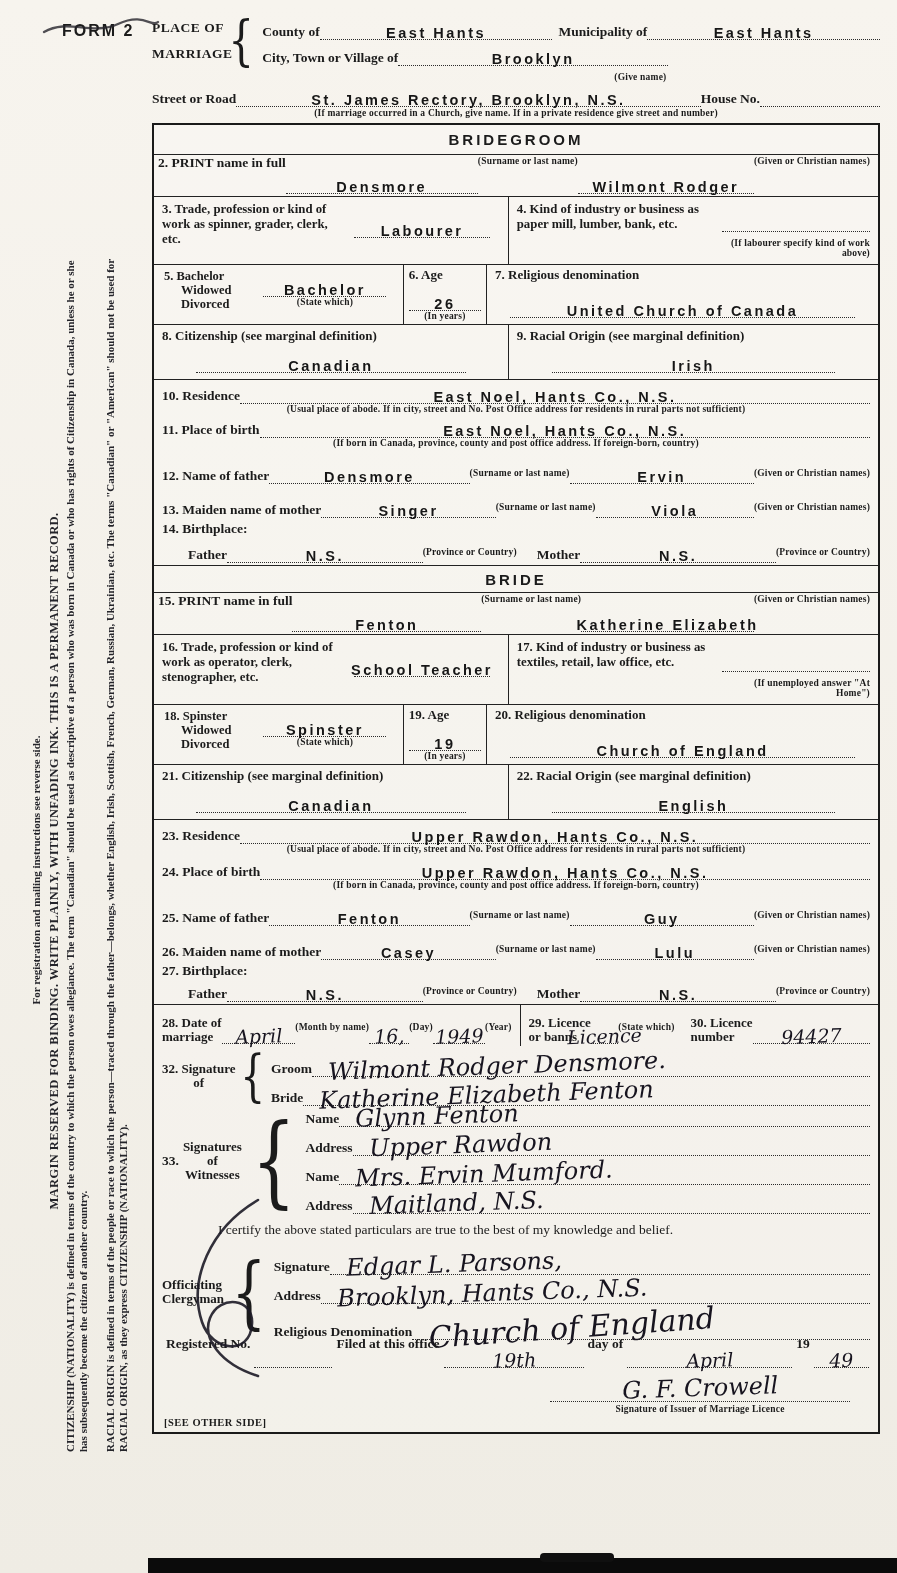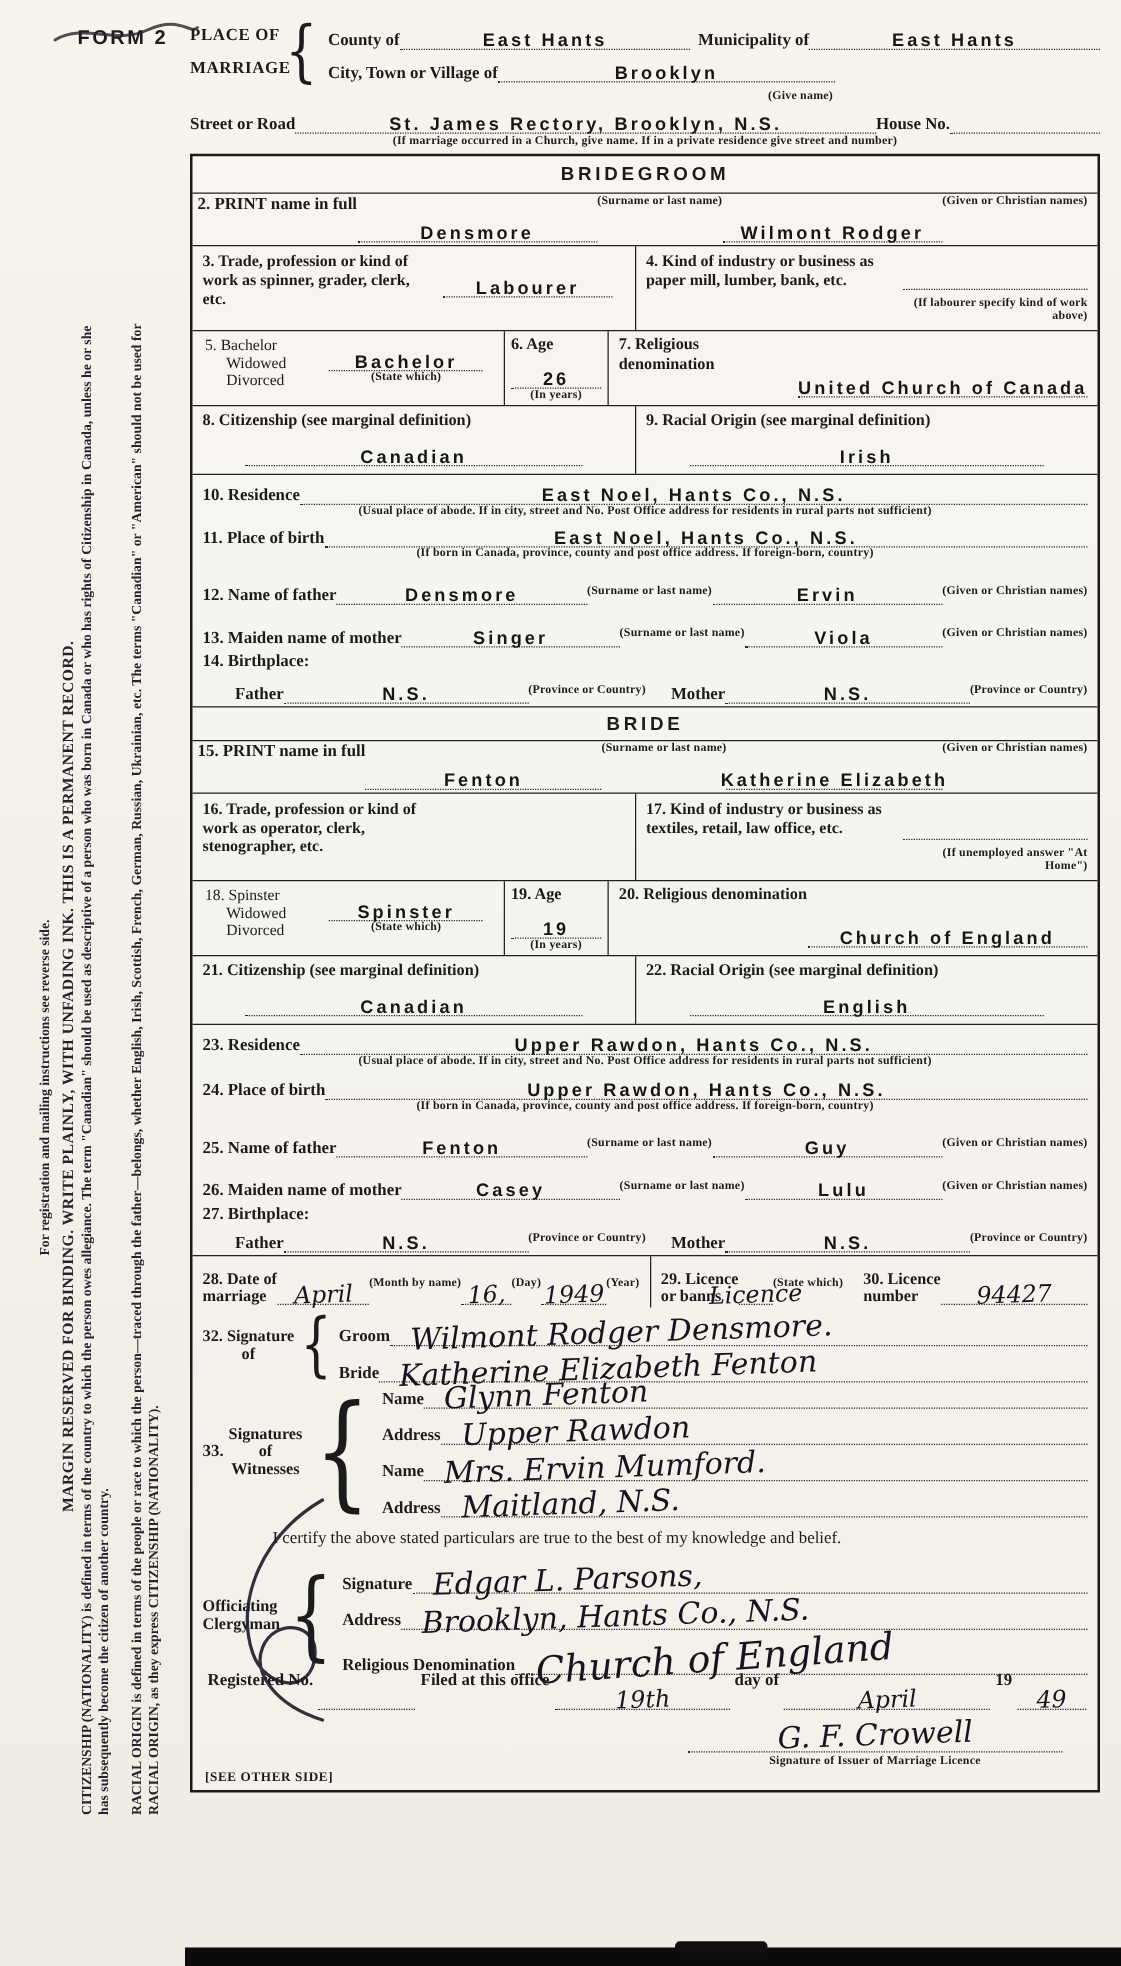--- a/index.html
+++ b/index.html
@@ -69,24 +69,24 @@
 .sec-title{display:flex;justify-content:center;align-items:center;font-family:"Liberation Sans",sans-serif;font-weight:bold;font-size:15px;letter-spacing:3px}
 .w49{width:49%}.w345{width:34.5%}.w115{width:11.5%}.grow{flex:1}.w505{width:50.5%}.w225{width:22.5%}
 .pad{padding:4px 8px 6px}.pad8{padding:0 8px 2px 8px}.side{display:flex}
 .name-row{padding:0 8px 2px 4px}
 .cell{position:relative;min-width:0}
 .cell-lbl{font-weight:bold;font-size:12.8px;line-height:15px;width:54%;padding-top:1px;white-space:normal}
 .cell-lbl.w58{width:58%}
 .cell-val{flex:1;display:flex;flex-direction:column;justify-content:center;min-width:0}
 .cell-val.end{justify-content:flex-end}
 .note.right{text-align:right;margin-top:6px}
-.stat-lines{width:40%;font-weight:normal;font-size:12.5px;line-height:14px;padding-left:2px}
+.stat-lines{width:40%;font-weight:bold;font-size:12.5px;line-height:14px;padding-left:2px}
 .stat-lines .ind{padding-left:17px}
 .agecell{display:flex;flex-direction:column;padding:2px 5px 3px}
-.relig{display:flex;flex-direction:row;padding:2px 8px 6px}
+.relig{display:flex;flex-direction:column;padding:2px 8px 6px}
 .defcell{display:flex;flex-direction:column;justify-content:space-between;padding:3px 8px 6px}
 .colr{display:flex;flex-direction:column;padding:1px 8px 2px}
 .colr .fline{flex:1}
 .ind20{padding-left:26px}
 .f14{flex:1.5}.f07{flex:.65}.f08{flex:.8}
 .w120{flex:0 0 120px}.w80e{flex:0 0 78px}.w140{flex:0 0 140px}.w160{flex:0 0 165px}.w50{flex:0 0 55px}
 .sigcol{display:flex;flex-direction:column;min-width:0;flex:1}
 .sigcol .fline{flex:1}
 .wit-label{display:flex;align-items:center;gap:4px}
 .certify{align-items:center;padding-left:64px;font-size:13.5px}
@@ -327,20 +327,25 @@
           <span class="dotfill">
               <span class="typed">Katherine Elizabeth</span>
             </span>
           <span class="note">(Given or Christian names)</span>
         </span>
       </div>
 
       <div class="r h70 bb">
         <div class="cell w49 br pad side">
           <div class="cell-lbl">16. Trade, profession or kind of work as operator, clerk, stenographer, etc.</div>
+          <div class="cell-val">
+            <div class="entry c88">
+                <span class="typed">School Teacher</span>
+              </div>
+          </div>
         </div>
         <div class="cell grow pad side">
           <div class="cell-lbl w58">17. Kind of industry or business as textiles, retail, law office, etc.</div>
           <div class="cell-val end">
             <div class="entry"></div>
             <div class="note right">(If unemployed answer "At Home")</div>
           </div>
         </div>
       </div>
 

